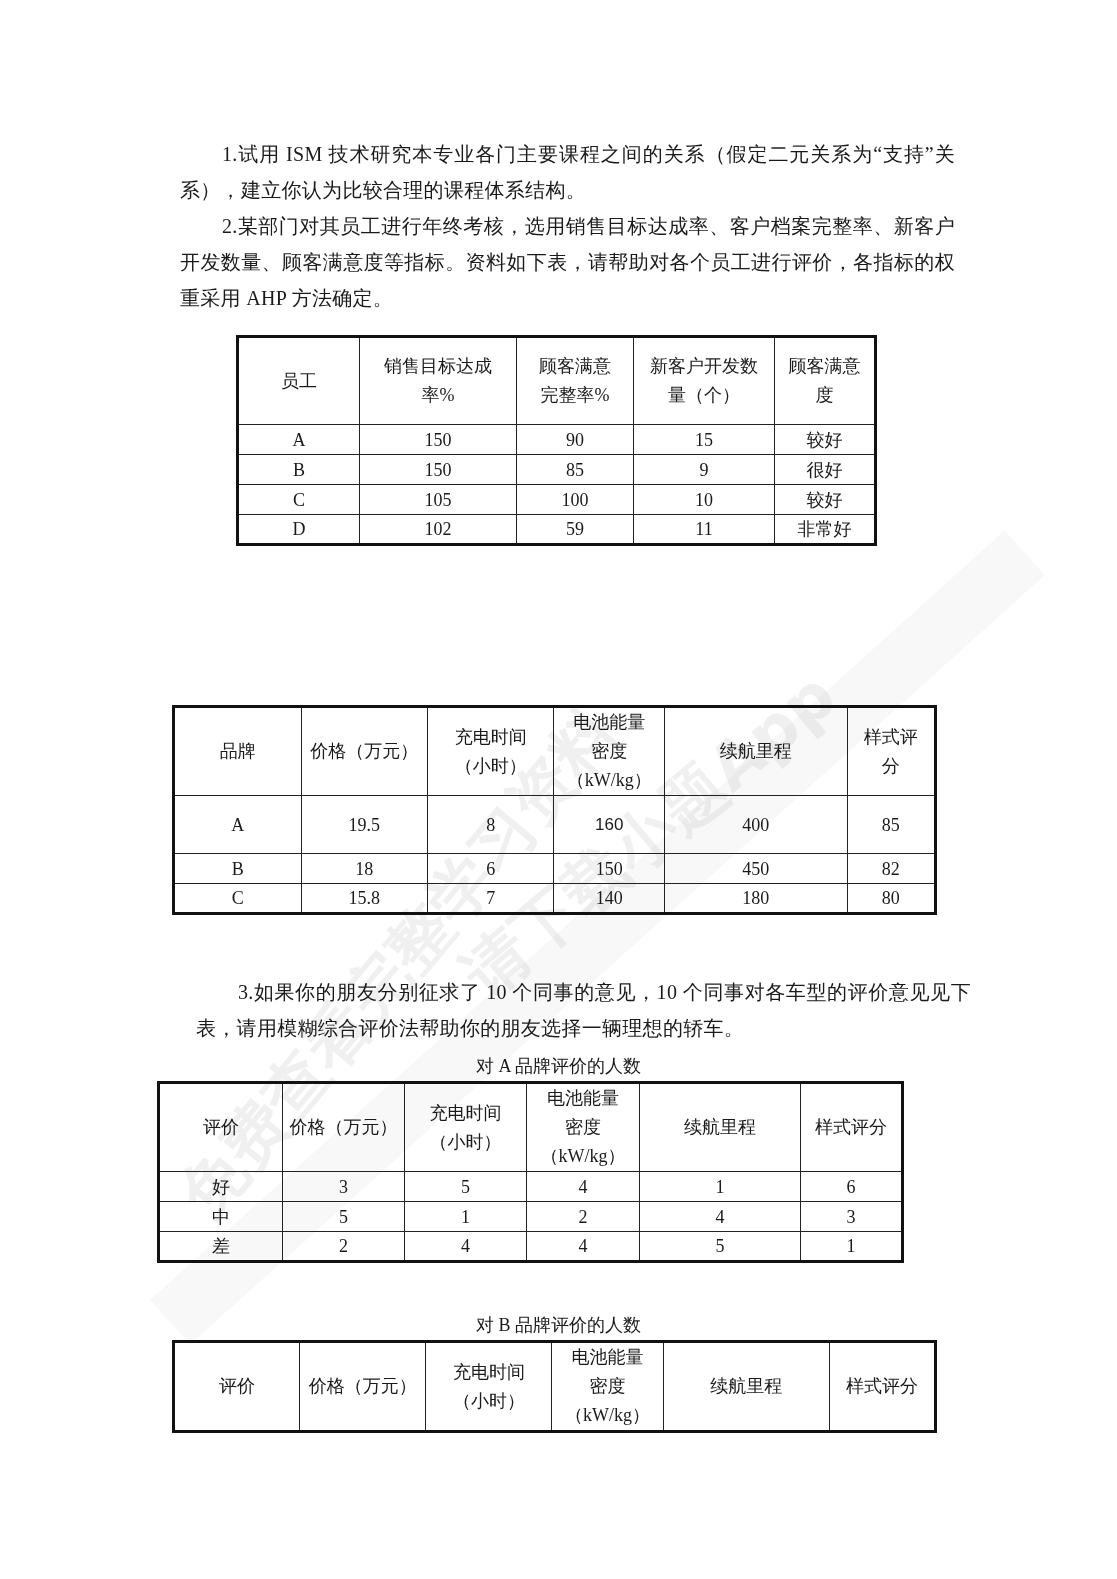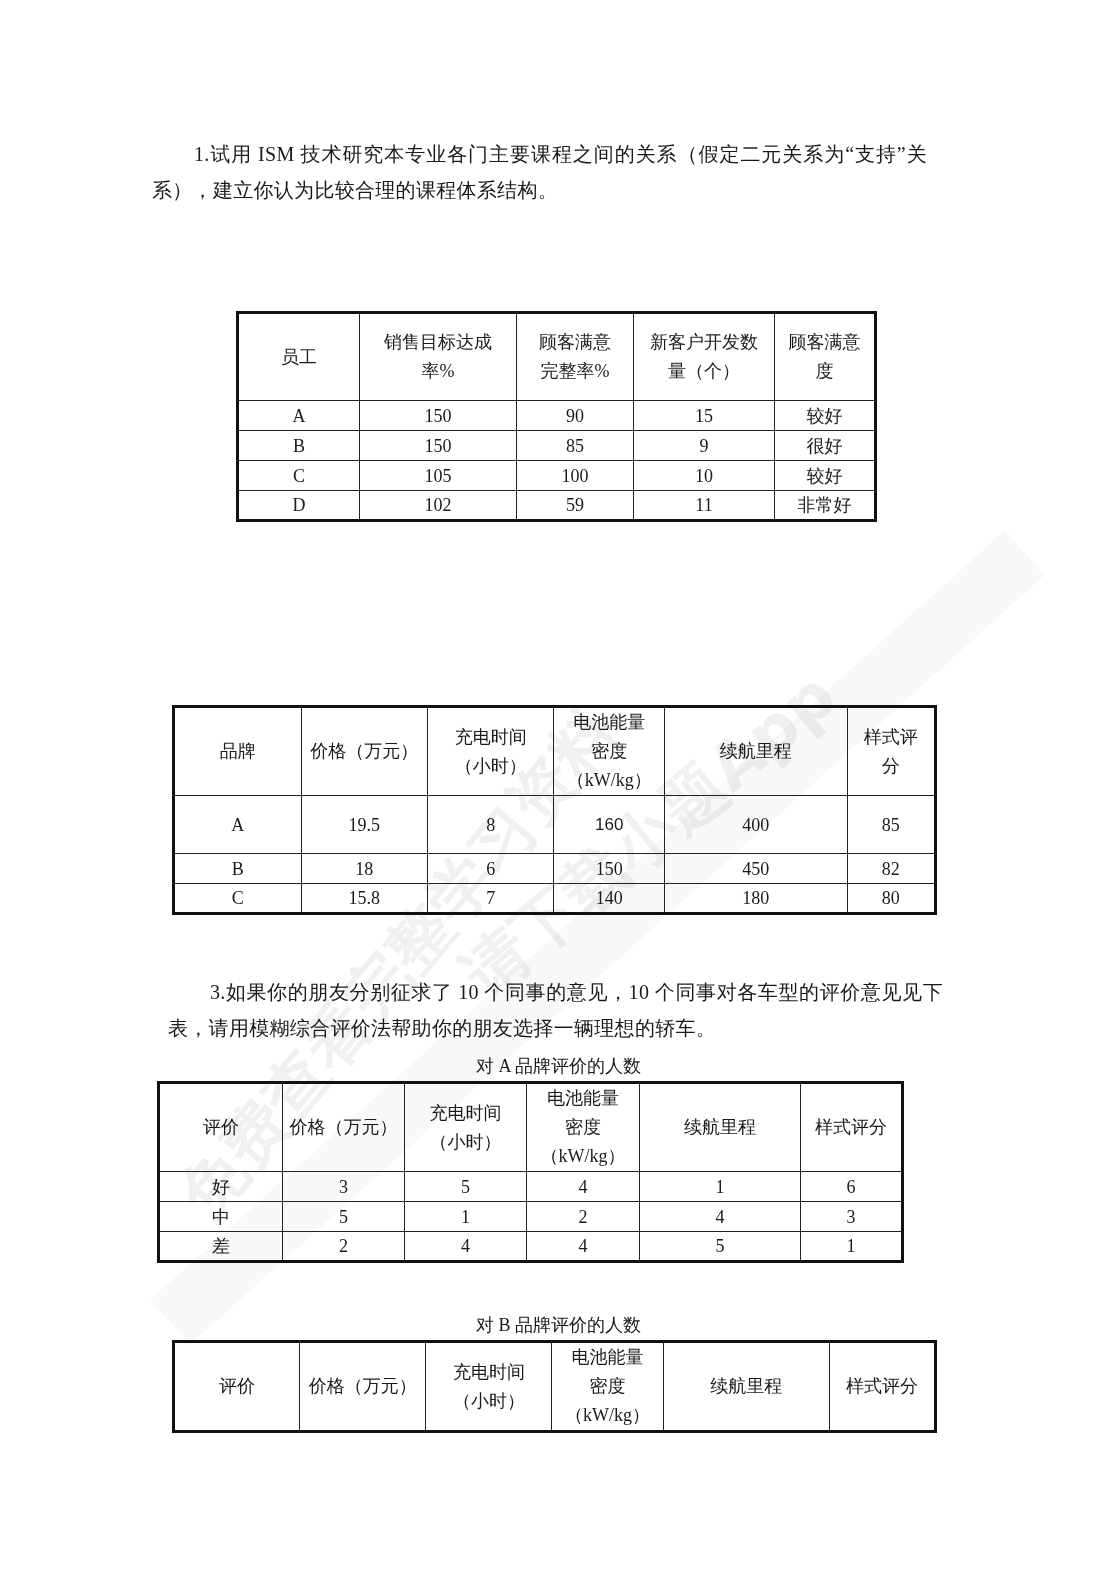--- a/index.html
+++ b/index.html
@@ -3,21 +3,21 @@
 <meta charset="utf-8">
 <style>
   html, body { margin: 0; padding: 0; background: #ffffff; }
   body {
     width: 1117px; height: 1579px; position: relative; overflow: hidden;
     font-family: "Liberation Serif", "DejaVu Serif", serif;
     color: #1a1a1a;
   }
   .page { position: absolute; left: 0; top: 0; width: 1117px; height: 1579px; }
   .para {
-    position: absolute; left: 152px; width: 775px;
+    position: absolute; left: 180px; width: 775px;
     font-size: 20px; line-height: 36px;
     text-indent: 42px; text-align: justify; letter-spacing: 0.3px;
   }
   .caption {
     position: absolute; left: 0; width: 1117px; text-align: center;
     font-size: 18px; line-height: 24px;
   }
   table {
     position: absolute; border-collapse: collapse;
     border: 3px solid #111; font-size: 18px; color: #1a1a1a;
@@ -43,22 +43,23 @@
 <body>
 
 <div class="page">
 
   <div class="wm-stripe" style="left:150px; top:1300px; width:1150px; height:60px; transform: rotate(-42deg);"></div>
   <div class="watermark" style="left:160px; top:1180px; transform: rotate(-50deg);">免费查看完整学习资料</div>
   <div class="watermark" style="left:445px; top:950px; transform: rotate(-40deg);">请下载小题App</div>
 
   <p class="para" style="top:136px; margin:0;">1.试用 ISM 技术研究本专业各门主要课程之间的关系（假定二元关系为“支持”关系），建立你认为比较合理的课程体系结构。</p>
 
-
-  <table style="left:236px; top:311px; width:638px;">
+  <p class="para" style="top:208px; margin:0;">2.某部门对其员工进行年终考核，选用销售目标达成率、客户档案完整率、新客户开发数量、顾客满意度等指标。资料如下表，请帮助对各个员工进行评价，各指标的权重采用 AHP 方法确定。</p>
+
+  <table style="left:236px; top:335px; width:638px;">
     <colgroup>
       <col style="width:122px">
         <col style="width:157px">
         <col style="width:117px">
         <col style="width:141px">
         <col style="width:101px">
     </colgroup>
     <tbody>
         <tr style="height:88px;">
       <th><span>员工</span></th>

